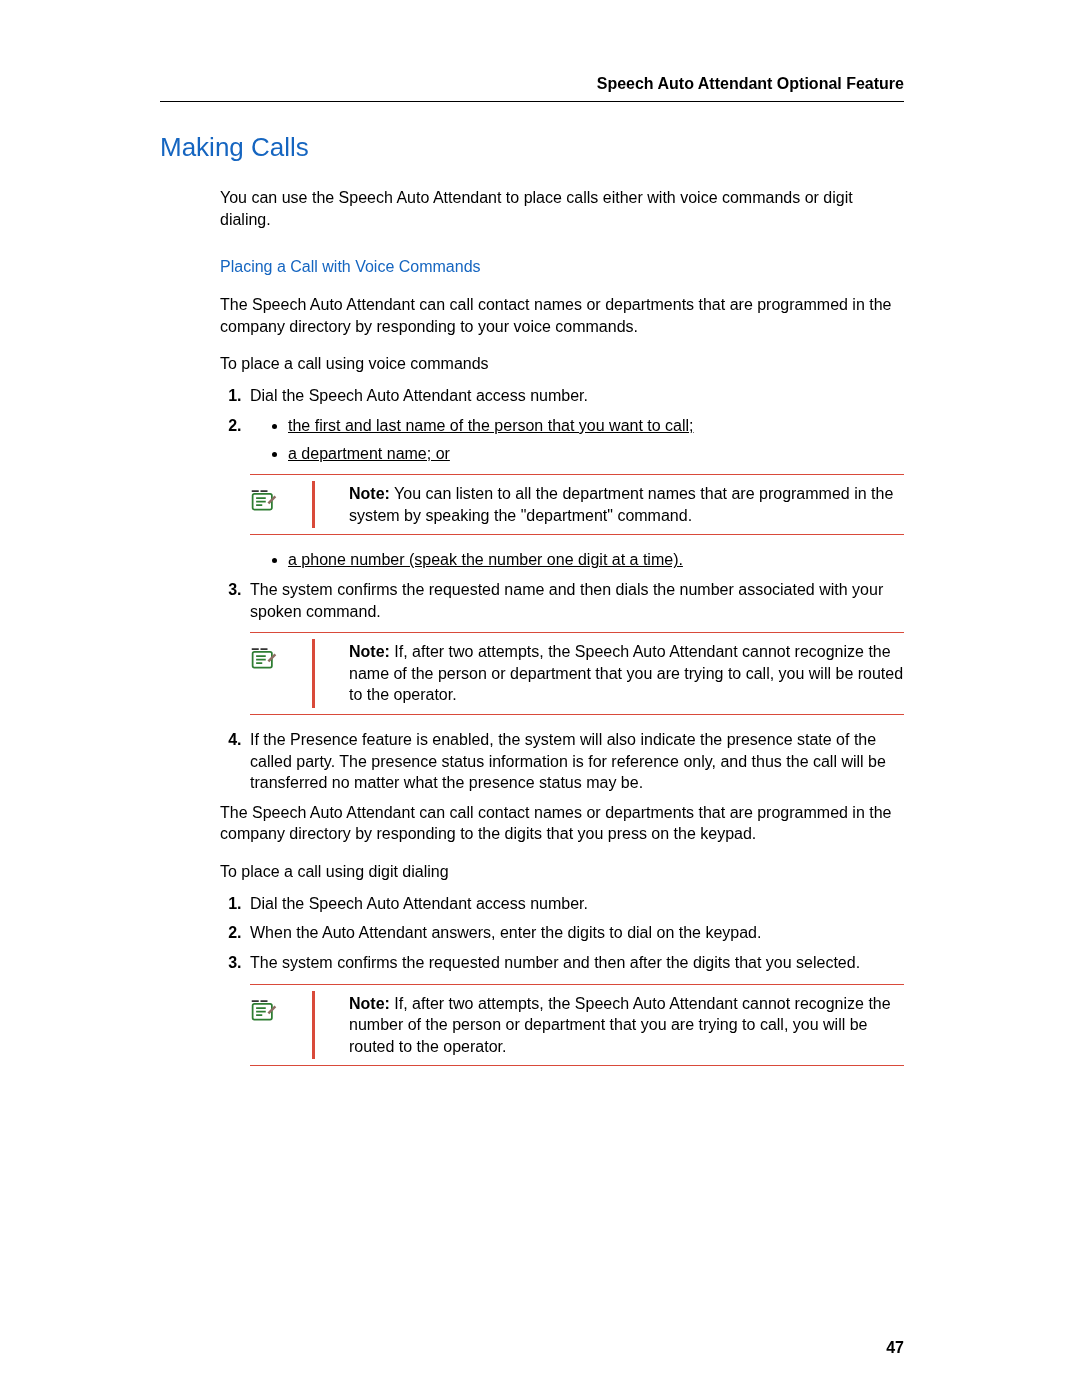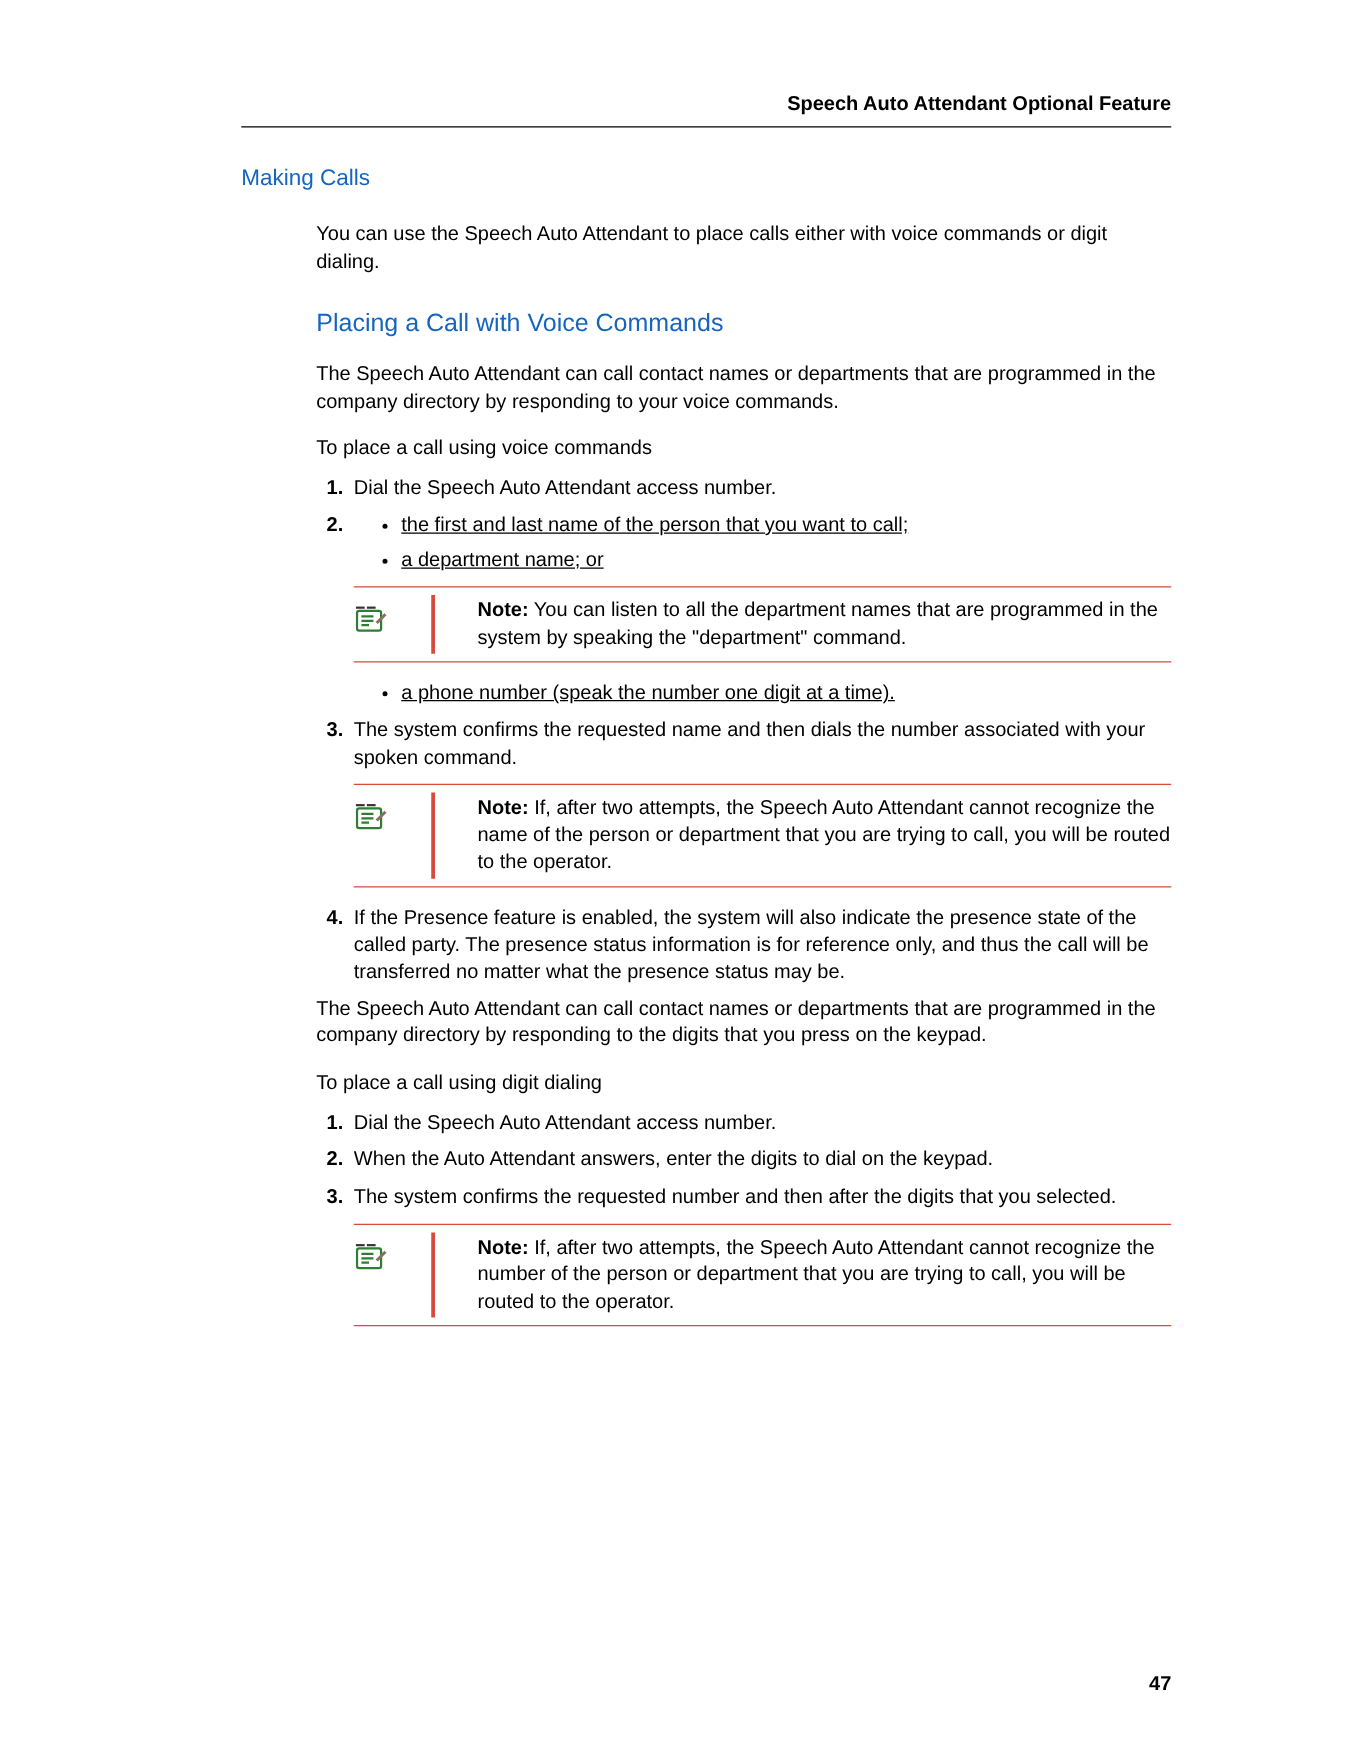--- a/index.html
+++ b/index.html
@@ -10,40 +10,39 @@
     font-size: 16px;
     color: #000;
     width: 1080px;
   }
   .page {
     box-sizing: border-box;
     width: 1004px;
     min-height: 1397px;
     padding: 75px 100px 60px 160px;
     position: relative;
-    margin-left: 33px;
   }
   .header-right {
     text-align: right;
     font-weight: bold;
     font-size: 16px;
     padding-bottom: 8px;
     border-bottom: 1px solid #000;
     margin-bottom: 30px;
   }
   h1.section-heading {
     color: #1565c0;
     font-weight: normal;
-    font-size: 18px;
+    font-size: 26px;
     margin: 10px 0 24px 0;
   }
   h2.subsection-heading {
     color: #1565c0;
     font-weight: normal;
-    font-size: 20px;
+    font-size: 16px;
     margin: 28px 0 18px 60px;
   }
   .body-para {
     margin: 0 0 18px 60px;
     line-height: 1.35;
   }
   .task-intro {
     margin: 18px 0 12px 60px;
   }
   ol.steps {

